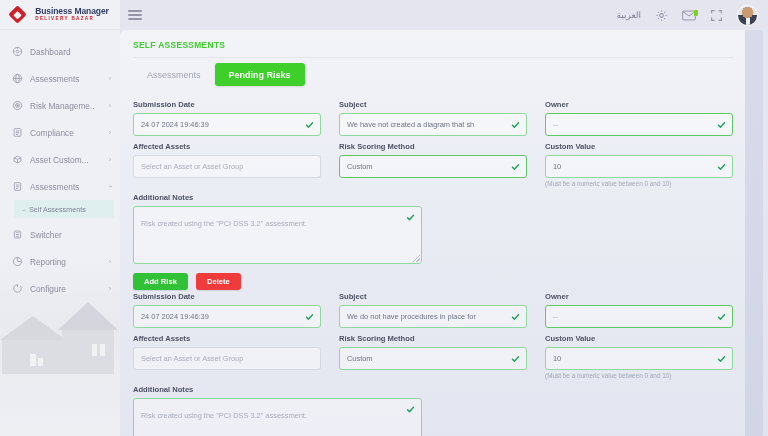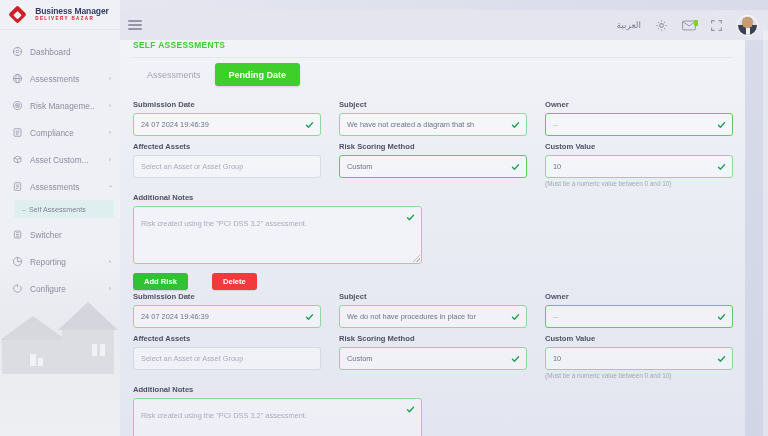--- a/index.html
+++ b/index.html
@@ -115,21 +115,20 @@
   .nav-sub-label { font-size: 7.2px; color: #7f8496; white-space: nowrap; }
   .nav-sub-dash { font-size: 7.2px; color: #9aa0b0; margin-right: 3px; }
 
   
   #topbar {
     position: absolute; left: 120px; top: 0;
     width: 648px; height: 30px;
     background: #e4e5ef;
     display: flex; align-items: center;
     z-index: 4;
-    margin-top: 10px;
   }
   #hamburger {
     width: 16px; height: 13px; margin-left: 8px;
     display: flex; flex-direction: column; justify-content: space-between;
     cursor: pointer; padding: 1px 0;
   }
   #hamburger span {
     display: block; height: 2.4px; background: #9496a8; border-radius: 1px;
   }
   #hamburger span:nth-child(1) { width: 14px; }
@@ -252,21 +251,21 @@
   .check-ta { position: absolute; right: 6px; top: 6px; width: 9px; height: 9px; }
   .check-ta svg { display:block; width:9px; height:9px; }
   .resize-grip {
     position: absolute; right: 1px; bottom: 1px;
     width: 7px; height: 7px; cursor: nwse-resize;
     background:
       linear-gradient(135deg, transparent 0 45%, #b9bcc9 45% 55%, transparent 55% 100%),
       linear-gradient(135deg, transparent 0 70%, #b9bcc9 70% 80%, transparent 80% 100%);
   }
 
-  .btn-row { display: flex; gap: 24px; margin-top: 9px; }
+  .btn-row { display: flex; gap: 8px; margin-top: 9px; }
   .btn {
     height: 17px; padding: 0 11px;
     border: none; border-radius: 3px;
     font-size: 7.6px; font-weight: bold; color: #ffffff;
     display: flex; align-items: center; justify-content: center;
     cursor: pointer; box-shadow: 0 1px 1px rgba(0,0,0,0.10);
   }
   .btn-add { background: #31c136; }
   .btn-del { background: #ef3b3b; }
 
@@ -452,21 +451,21 @@
   </div>
 </div>
 
 <div id="card">
 
   <div id="page-title">SELF ASSESSMENTS</div>
   <div id="title-rule"></div>
 
   <div id="tabs">
     <div class="tab inactive">Assessments</div>
-    <div class="tab active">Pending Date</div>
+    <div class="tab active">Pending Risks</div>
   </div>
 
   <div class="block" id="block-0">
 
     <div class="form-row">
       <div class="field">
         <span class="field-label">Submission Date</span>
         <div class="input-box valid">
           <span class="input-text">24 07 2024 19:46:39</span>
           <span class="check">

